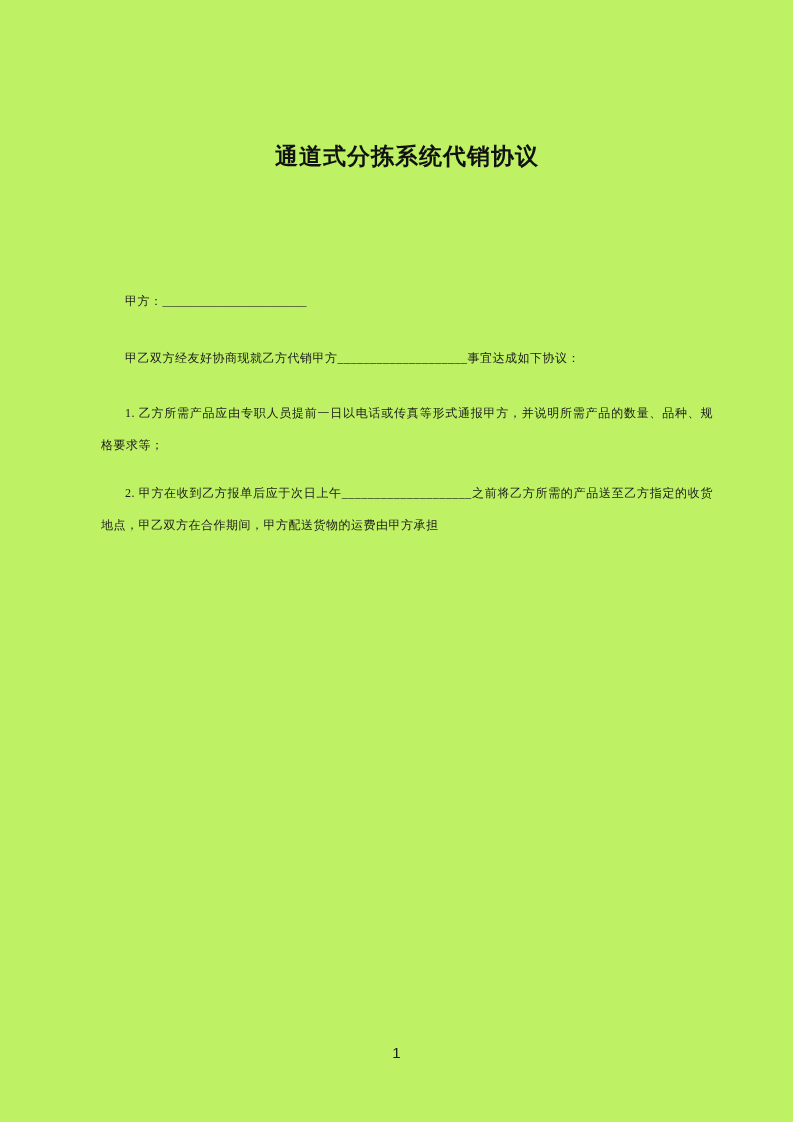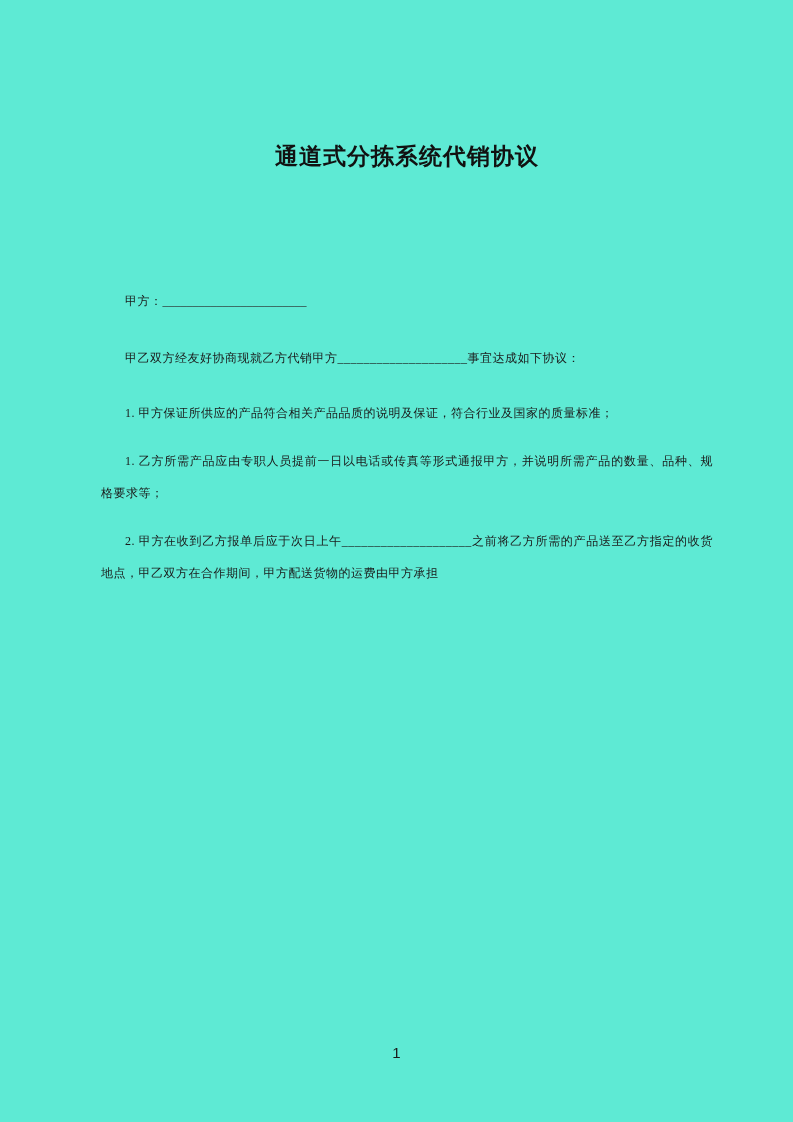--- a/index.html
+++ b/index.html
@@ -5,21 +5,21 @@
   * { box-sizing: border-box; }
   html, body {
     margin: 0;
     padding: 0;
     background: #ffffff;
   }
   .page {
     position: relative;
     width: 793px;
     height: 1122px;
-    background: #5eead4;
+    background: #bef264;
     overflow: hidden;
     font-family: "Liberation Sans", "DejaVu Sans", sans-serif;
     color: #1a1a1a;
   }
   .content {
     position: absolute;
     left: 101px;
     top: 0;
     width: 612px;
   }
@@ -69,21 +69,20 @@
 
     <h1 class="doc-title">通道式分拣系统代销协议</h1>
 
     <p class="line party"><span>甲方：</span><span class="blank">________________________</span></p>
 
 
     <p class="line intro">甲乙双方经友好协商现就乙方代销甲方____________________事宜达成如下协议：</p>
 
 
 
-    <p class="line para">1. 甲方保证所供应的产品符合相关产品品质的说明及保证，符合行业及国家的质量标准；</p>
 
 
 
     <p class="line para">1. 乙方所需产品应由专职人员提前一日以电话或传真等形式通报甲方，并说明所需产品的数量、品种、规格要求等；</p>
 
     <p class="line para">2. 甲方在收到乙方报单后应于次日上午____________________之前将乙方所需的产品送至乙方指定的收货地点，甲乙双方在合作期间，甲方配送货物的运费由甲方承担</p>
 
   </div>
 
   <div class="page-number">1</div>

